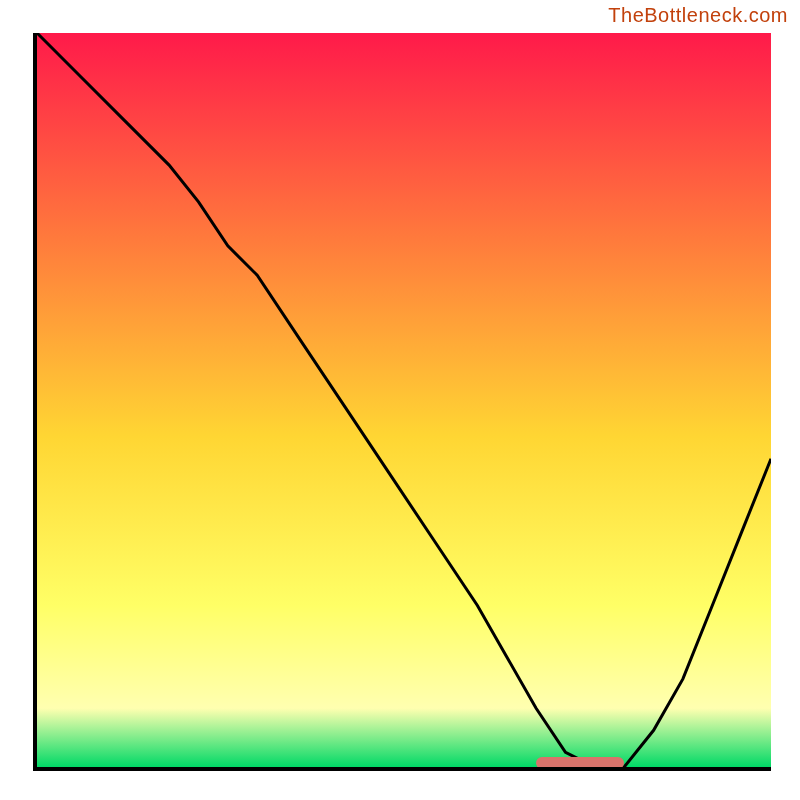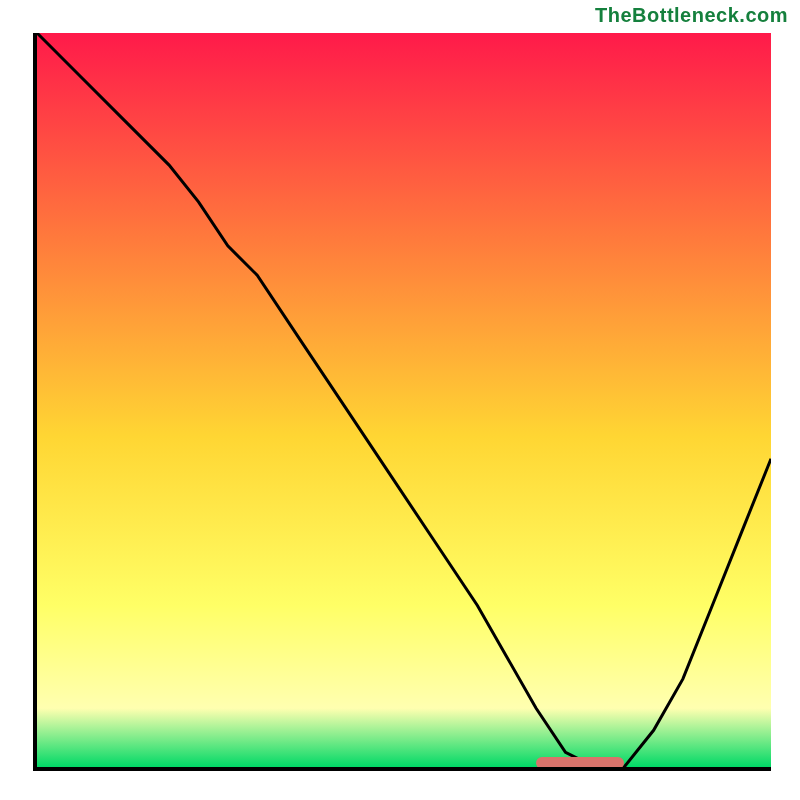--- a/index.html
+++ b/index.html
@@ -9,22 +9,22 @@
     height: 800px;
     background: #ffffff;
     font-family: Arial, sans-serif;
     position: relative;
   }
   .watermark {
     position: absolute;
     top: 4px;
     right: 12px;
     font-size: 20px;
-    font-weight: bold;
-    color: #15803d;
+    font-weight: normal;
+    color: #c2410c;
     letter-spacing: 0.5px;
   }
   .plot-area {
     position: absolute;
     left: 33px;
     top: 33px;
     width: 734px;
     height: 734px;
     border-left: 4px solid #000;
     border-bottom: 4px solid #000;

